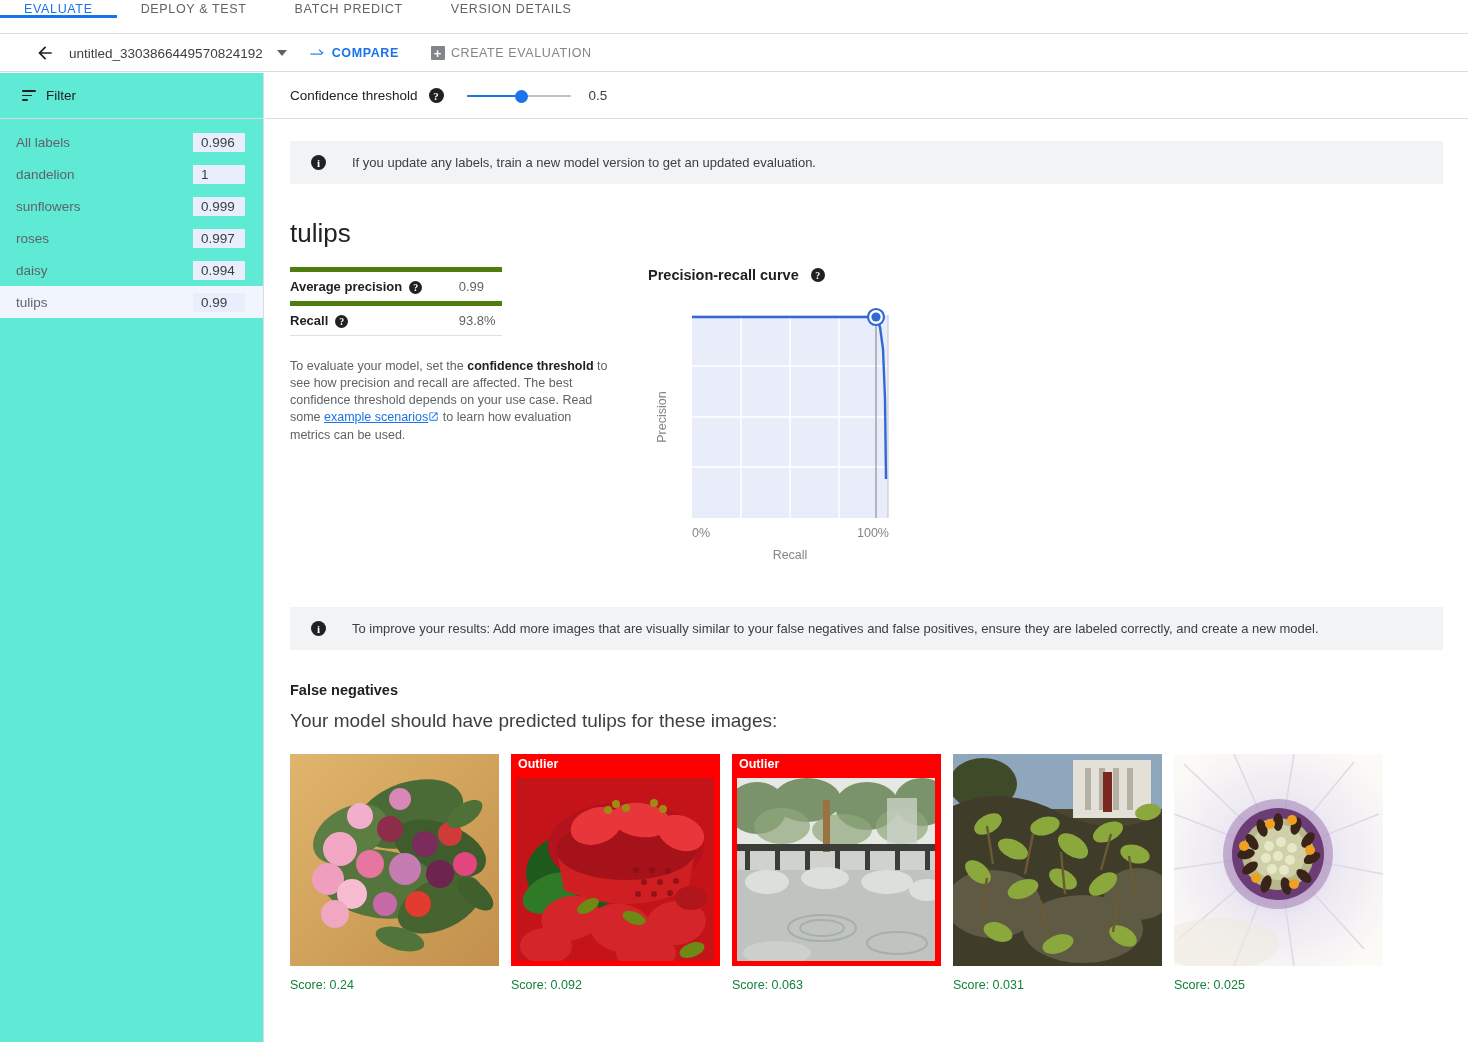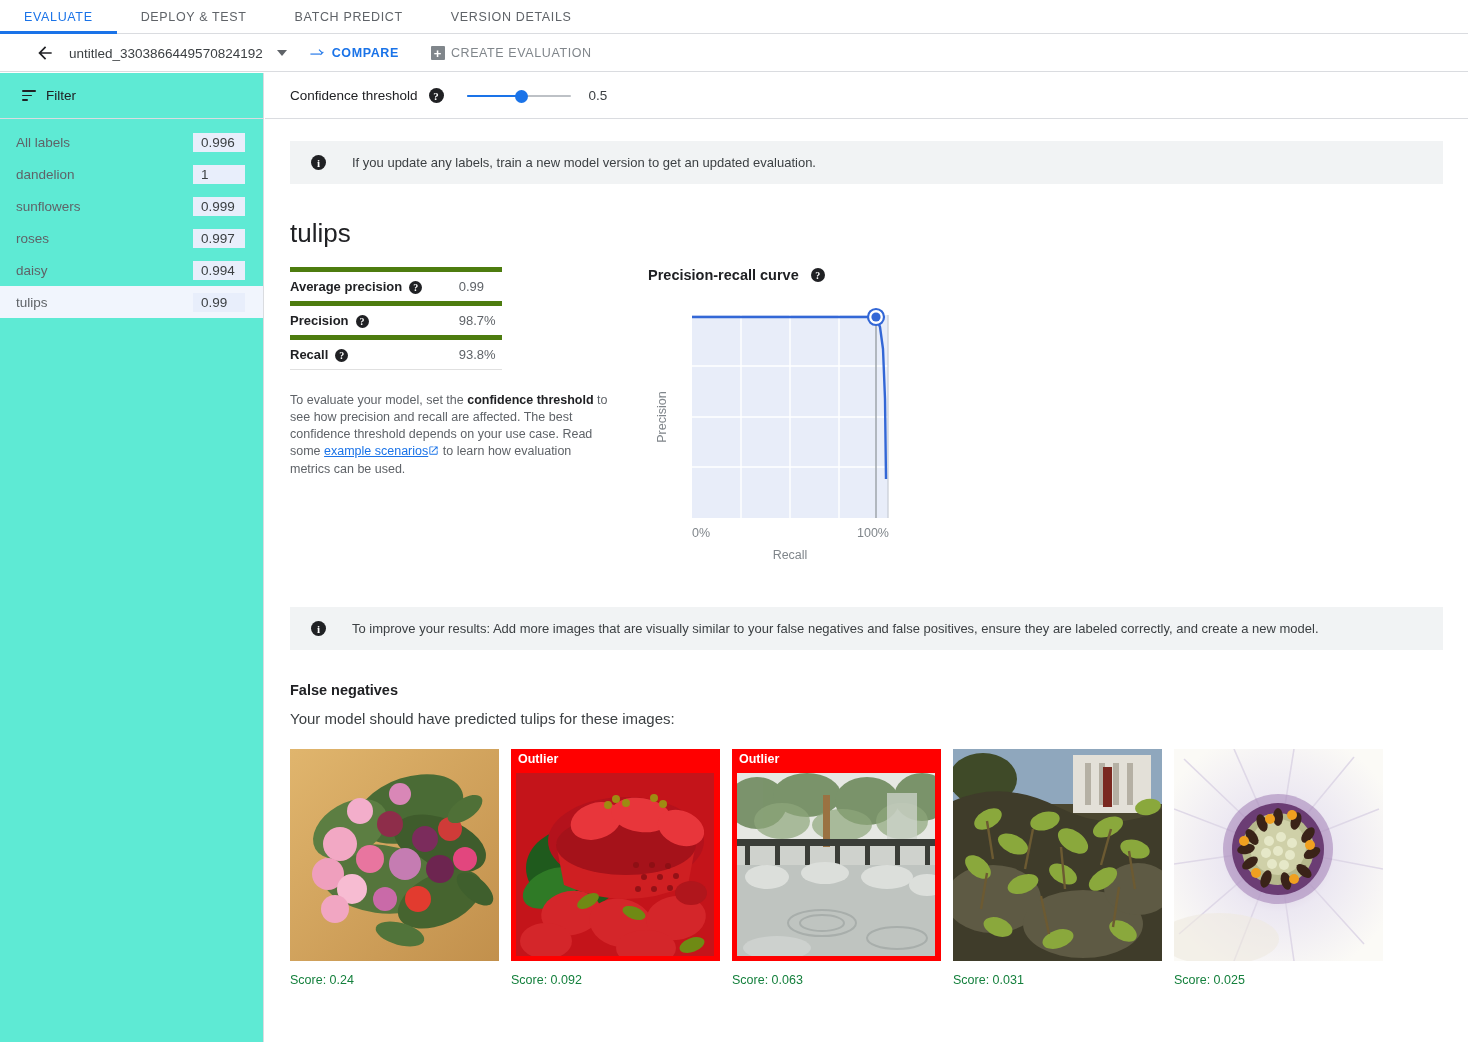--- a/index.html
+++ b/index.html
@@ -13,21 +13,21 @@
   }
 
   
   .tabbar {
     position: absolute; top: 0; left: 0; width: 1468px; height: 34px;
     border-bottom: 1px solid #dadce0;
     display: flex; align-items: flex-start;
   }
   .tab {
     position: relative;
-    height: 34px;
+    height: 18px;
     padding: 0 24px;
     display: flex; align-items: center;
     font-size: 12.5px; letter-spacing: .65px; font-weight: 500;
     color: #5f6368; cursor: pointer;
     white-space: nowrap;
   }
   .tab.active { color: #1a73e8; }
   .tab.active:after {
     content: ""; position: absolute; left: 0; right: 0; bottom: 0;
     height: 3px; background: #1a73e8;
@@ -161,21 +161,21 @@
   .chart-help {
     width:14px;height:14px;border-radius:50%;background:#202124;color:#fff;
     font-size:10px;font-weight:700;display:inline-flex;align-items:center;justify-content:center;
     font-family:"Liberation Serif", serif; cursor:pointer;
   }
   .chart-svg { position:absolute; top:22px; left:0; }
   .axis-text { font-size:12.5px; fill:#80868b; font-family:"Liberation Sans", sans-serif; }
 
   
   .fn-head { margin:32px 0 0 25px; font-size:14.5px; font-weight:700; color:#202124; }
-  .fn-sub  { margin:12px 0 0 25px; font-size:15px; color:#3c4043; }
+  .fn-sub  { margin:12px 0 0 25px; font-size:19px; color:#3c4043; }
 
   .thumb-row { display:flex; gap:12px; margin:22px 0 0 25px; }
   .thumb-cell { width:209px; }
   .thumb {
     width:209px; height:212px; position:relative; overflow:hidden; background:#eee;
     cursor:pointer;
   }
   .thumb.outlier { background:#ff0000; padding:24px 6px 5px 5px; }
   .outlier-tag {
     position:absolute; top:3px; left:7px; color:#fff; font-size:12.5px; font-weight:700;
@@ -285,26 +285,20 @@
     <div class="cols">
 
       <div class="col-left">
         <table class="metrics">
           <tbody>
               <tr>
             <td>
               <span>Average precision</span><span class="metric-help">?</span>
             </td>
             <td>0.99</td>
-          </tr>
-          <tr>
-            <td>
-              <span>Precision</span><span class="metric-help">?</span>
-            </td>
-            <td>98.7%</td>
           </tr>
           <tr>
             <td>
               <span>Recall</span><span class="metric-help">?</span>
             </td>
             <td>93.8%</td>
           </tr>
         </tbody>
           </table>
 

